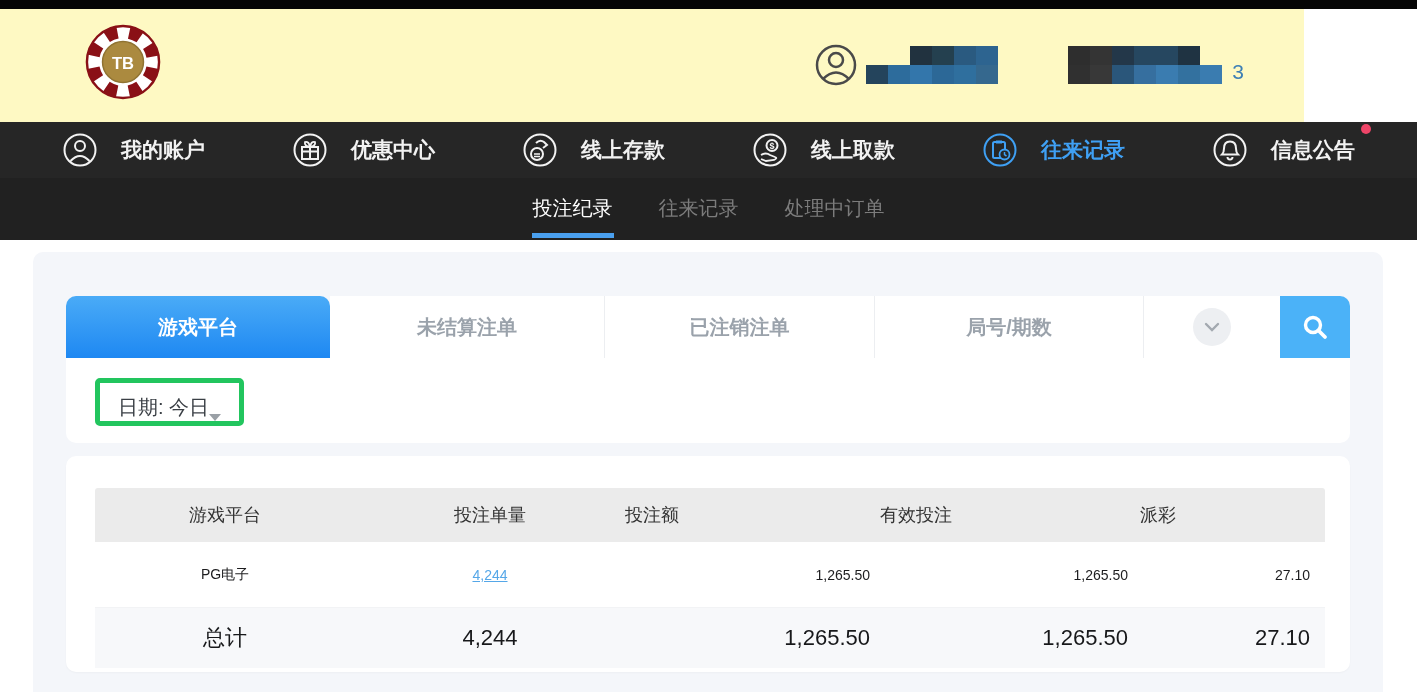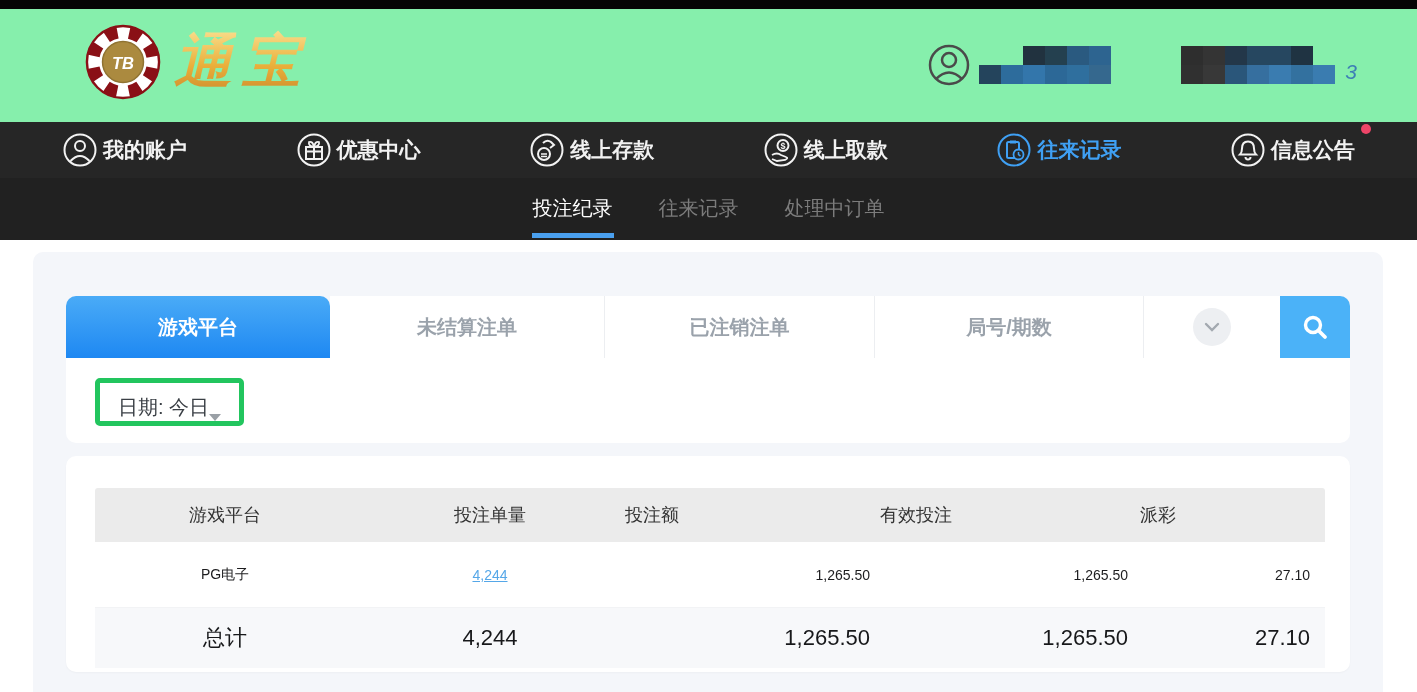--- a/index.html
+++ b/index.html
@@ -1,38 +1,38 @@
 <!DOCTYPE html>
 <html><head>
 <meta charset="utf-8">
 <style>
   * { margin:0; padding:0; box-sizing:border-box; }
   html,body { width:1417px; height:692px; overflow:hidden; background:#fff;
     font-family:"Liberation Sans","DejaVu Sans",sans-serif; }
 
   
   .topstrip { position:absolute; left:0; top:0; width:1417px; height:9px; background:#050505; }
-  .header { position:absolute; left:0; top:9px; width:1417px; height:113px; background:#86efac;font-style:italic; }
+  .header { position:absolute; left:0; top:9px; width:1304px; height:113px; background:#fef9c3; }
   .logo { position:absolute; left:84px; top:14px; display:flex; align-items:center; }
   .logo-chip { width:78px; height:78px; }
   .logo-text { margin-left:12px; font-family:"DejaVu Serif","Liberation Serif",serif;
     font-weight:700; font-size:58px; letter-spacing:10px;
     background:linear-gradient(180deg,#f9dc8a 10%,#e9af3a 55%,#c9842a 100%);
     -webkit-background-clip:text; background-clip:text; color:transparent; }
   .userarea { position:absolute; right:60px; top:34px; display:flex; align-items:center; gap:70px; }
   .avatar-wrap { display:flex; align-items:center; gap:8px; }
   .mosaic { display:flex; flex-direction:column; }
   .mosaic .mrow { display:flex; height:19px; }
   .mosaic .mrow span { width:22px; height:19px; display:block; }
   .masked-suffix { color:#3d7fb5; font-size:21px; margin-left:2px; align-self:flex-end; }
 
   
   .nav { position:absolute; left:0; top:122px; width:1417px; height:56px; background:#262626;
     display:flex; align-items:center; justify-content:space-between; padding:0 62px; }
-  .nav-item { display:flex; align-items:center; gap:5px; color:#f2f2f2; font-size:21px;
+  .nav-item { display:flex; align-items:center; gap:23px; color:#f2f2f2; font-size:21px;
     font-weight:700; cursor:pointer; position:relative; }
   .nav-item svg { display:block; }
   .nav-item.active { color:#3fa0f4; }
   .nav-dot { position:absolute; right:-16px; top:-8px; width:10px; height:10px; border-radius:50%;
     background:#ee4568; }
 
   
   .subnav { position:absolute; left:0; top:178px; width:1417px; height:62px; background:#212121;
     display:flex; align-items:center; justify-content:center; gap:46px; }
   .subnav-item { color:#7c7c7c; font-size:20px; cursor:pointer; position:relative;
@@ -92,21 +92,20 @@
 
 <div class="header">
   <div class="logo">
     <svg class="logo-chip" viewBox="0 0 80 80">
       <circle cx="40" cy="40" r="37" fill="#ffffff"></circle>
       <circle cx="40" cy="40" r="31" fill="none" stroke="#8a1016" stroke-width="13" stroke-dasharray="12.2 12.2" transform="rotate(11 40 40)"></circle>
       <circle cx="40" cy="40" r="37" fill="none" stroke="#8a1016" stroke-width="2.5"></circle>
       <circle cx="40" cy="40" r="21" fill="#ab8a3f" stroke="#8f7231" stroke-width="1.5"></circle>
       <text x="40" y="47" text-anchor="middle" font-size="17" font-weight="bold" fill="#ffffff" font-family="Liberation Sans, sans-serif">TB</text>
     </svg>
-    <span class="logo-text">通宝</span>
   </div>
 
   <div class="userarea">
     <div class="avatar-wrap">
       <svg width="44" height="44" viewBox="0 0 44 44">
         <circle cx="22" cy="22" r="19" fill="none" stroke="#4a4a4a" stroke-width="2.5"></circle>
         <circle cx="22" cy="17" r="7" fill="none" stroke="#4a4a4a" stroke-width="2.5"></circle>
         <path d="M9 36 q13 -13 26 0" fill="none" stroke="#4a4a4a" stroke-width="2.5"></path>
       </svg>
       <div class="mosaic">

